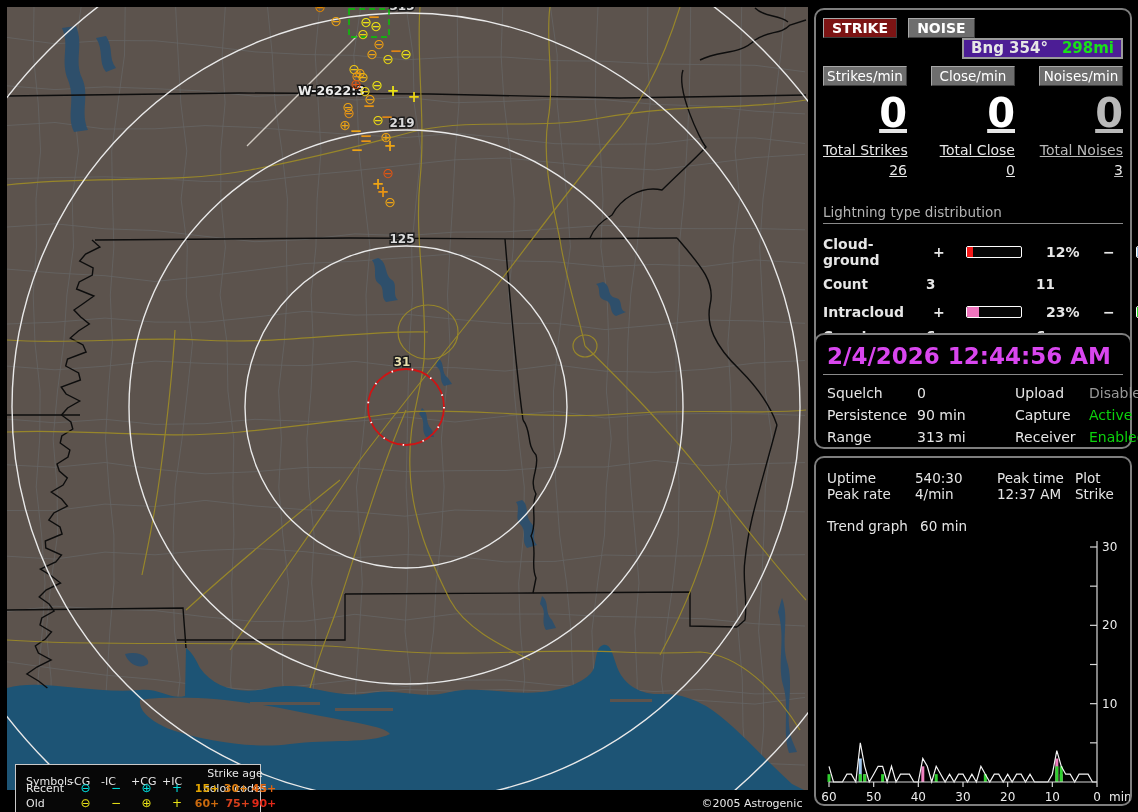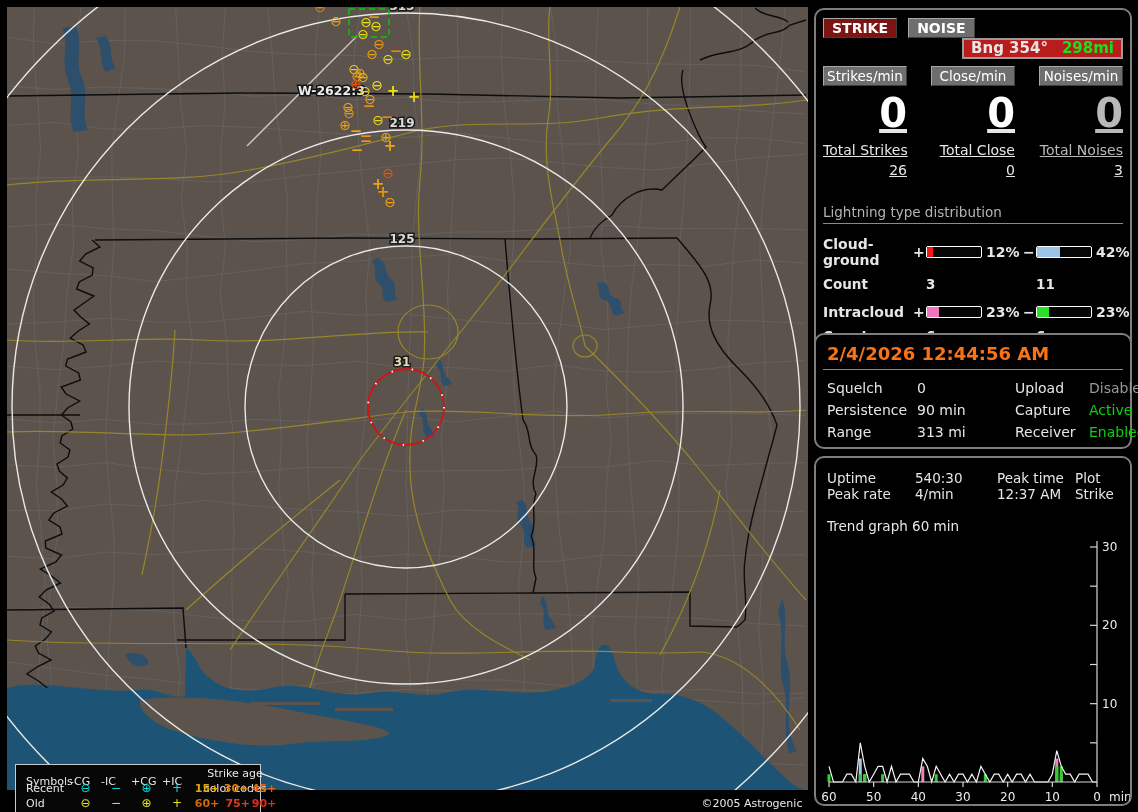--- a/index.html
+++ b/index.html
@@ -27,43 +27,43 @@
   
   .section { position:absolute; left:814px; width:318px; background:#000;
     border:2px solid #7e7e7e; border-radius:10px; color:#e6e6e6; }
   #sec-strikes { top:8px;  height:371px; padding:8px 7px; }
   #sec-status  { top:333px; height:116px; padding:7px 7px; }
   #sec-stats   { top:456px; height:350px; padding:7px 7px; }
 
   .btn { display:inline-block; background:#6e6e6e; color:#fff; font-weight:bold; font-size:14px;
     padding:0 8px; line-height:18px; border:1px solid; border-color:#a8a8a8 #3d3d3d #3d3d3d #a8a8a8; }
   .btn.red { background:#7c1414; }
-  #bng-box { float:right; background:#b91c1c; border:2px solid #9a9a9a; padding:0 7px; line-height:17px;
+  #bng-box { float:right; background:#4c1d95; border:2px solid #9a9a9a; padding:0 7px; line-height:17px;
     font-size:15px; font-weight:bold; }
   #bng-box .mi { color:#19e019; margin-left:14px; }
 
   .cnt-row { display:flex; justify-content:space-between; margin-top:28px; }
   .cnt-col { width:84px; text-align:right;text-decoration:underline; }
   .cnt-col .btn { width:84px; text-align:center; padding:0; font-weight:normal; font-size:13.5px; }
   .cnt-big { font-size:40px; font-weight:bold; color:#fff; line-height:46px; margin-top:4px; }
   .cnt-lbl { font-size:14px; margin-top:6px; white-space:nowrap; }
   .cnt-val { font-size:14px; margin-top:4px; }
   .dim, .dim .cnt-big { color:#b9b9b9; }
 
   #dist-title { color:#b4b4b4; font-size:13.5px; border-bottom:1px solid #8a8a8a;
     padding-bottom:3px; margin-top:26px; }
   .dist-row { display:grid; grid-template-columns:90px 13px 56px 41px 13px 56px 33px;
-    align-items:center; margin-top:12px; font-weight:bold; font-size:14px; }
+    align-items:center; margin-top:12px; font-weight:bold; font-size:14px;gap:20px; }
   .dist-row .bar { height:12px; border:1px solid #fff; border-radius:2px; background:#060606; overflow:hidden; }
   .dist-row .bar i { display:block; height:100%; }
   .dist-row .pct { padding-left:4px; }
   .count-row { display:grid; grid-template-columns:90px 13px 56px 41px 13px 56px 33px;
     margin-top:8px; font-weight:bold; font-size:13.5px; }
 
-  #datetime { color:#f97316; font-size:18px; font-weight:bold; border-bottom:1px solid #8a8a8a;
+  #datetime { color:#d946ef; font-size:23px; font-weight:bold; border-bottom:1px solid #8a8a8a;
     padding:1px 2px 5px 4px; }
   .set-grid { display:grid; grid-template-columns:90px 98px 74px auto; font-size:14px;
     row-gap:6px; padding:10px 2px 0 4px; }
   .green { color:#0cd20c; }
   .gray  { color:#9a9a9a; }
 
   .stat-grid { display:grid; grid-template-columns:88px 82px 78px auto; font-size:13.5px;
     padding:5px 2px 0 4px; }
   #trend-lbl { font-size:13.5px; padding:16px 2px 0 4px; }
   #trend-svg { position:absolute; left:4px; top:78px; }
@@ -367,21 +367,21 @@
         <span>540:30</span>
         <span>Peak time</span>
         <span>Plot</span>
         <span>Peak rate</span>
         <span>4/min</span>
         <span>12:37 AM</span>
         <span>Strike</span>
       </div>
     <div id="trend-lbl">
       <span>Trend graph</span>
-      <span style="">60 min</span>
+      <span style="margin-left:8px">60 min</span>
     </div>
     <svg id="trend-svg" width="310" height="268">
         <rect x="43.23333333333332" y="238.16666666666666" width="3" height="7.833333333333343" fill="#f080c0"></rect>
         <rect x="101.30000000000001" y="230.33333333333334" width="3" height="15.666666666666657" fill="#f080c0"></rect>
         <rect x="235.3" y="222.5" width="3" height="23.5" fill="#f080c0"></rect>
         <rect x="239.76666666666665" y="238.16666666666666" width="3" height="7.833333333333343" fill="#f080c0"></rect>
         <rect x="38.76666666666668" y="222.5" width="3" height="23.5" fill="#a0c8f0"></rect>
         <rect x="7.5" y="238.16666666666666" width="3" height="7.833333333333343" fill="#30d030"></rect>
         <rect x="38.76666666666668" y="238.16666666666666" width="3" height="7.833333333333343" fill="#30d030"></rect>
         <rect x="43.23333333333332" y="238.16666666666666" width="3" height="7.833333333333343" fill="#30d030"></rect>

